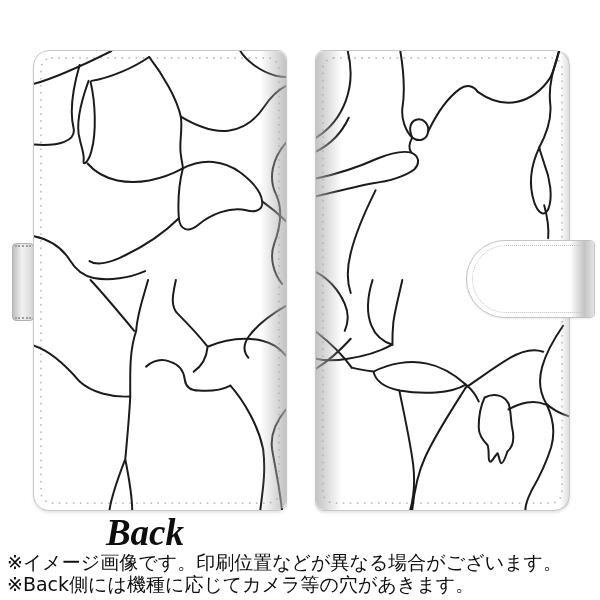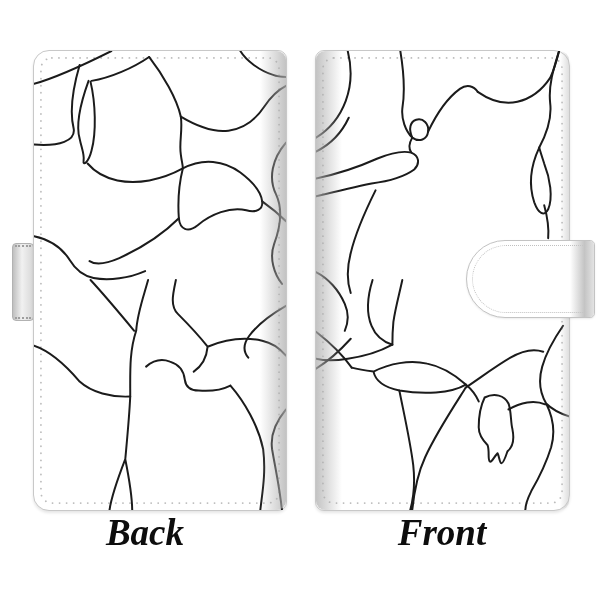--- a/index.html
+++ b/index.html
@@ -127,16 +127,19 @@
     <div class="shade front-left"></div>
     <div class="shade front-right"></div>
   </div>
 
   <div class="flap">
     <div class="flap-stitch"></div>
     <div class="flap-fold"></div>
   </div>
 
   <div class="cap back-cap">Back</div>
-  <div class="cap front-cap">Front</div>
 
+  <div class="notes">
+    <div>※イメージ画像です。印刷位置などが異なる場合がございます。</div>
+    <div>※Back側には機種に応じてカメラ等の穴があきます。</div>
+  </div>
 
 </div>
 
 </body></html>

